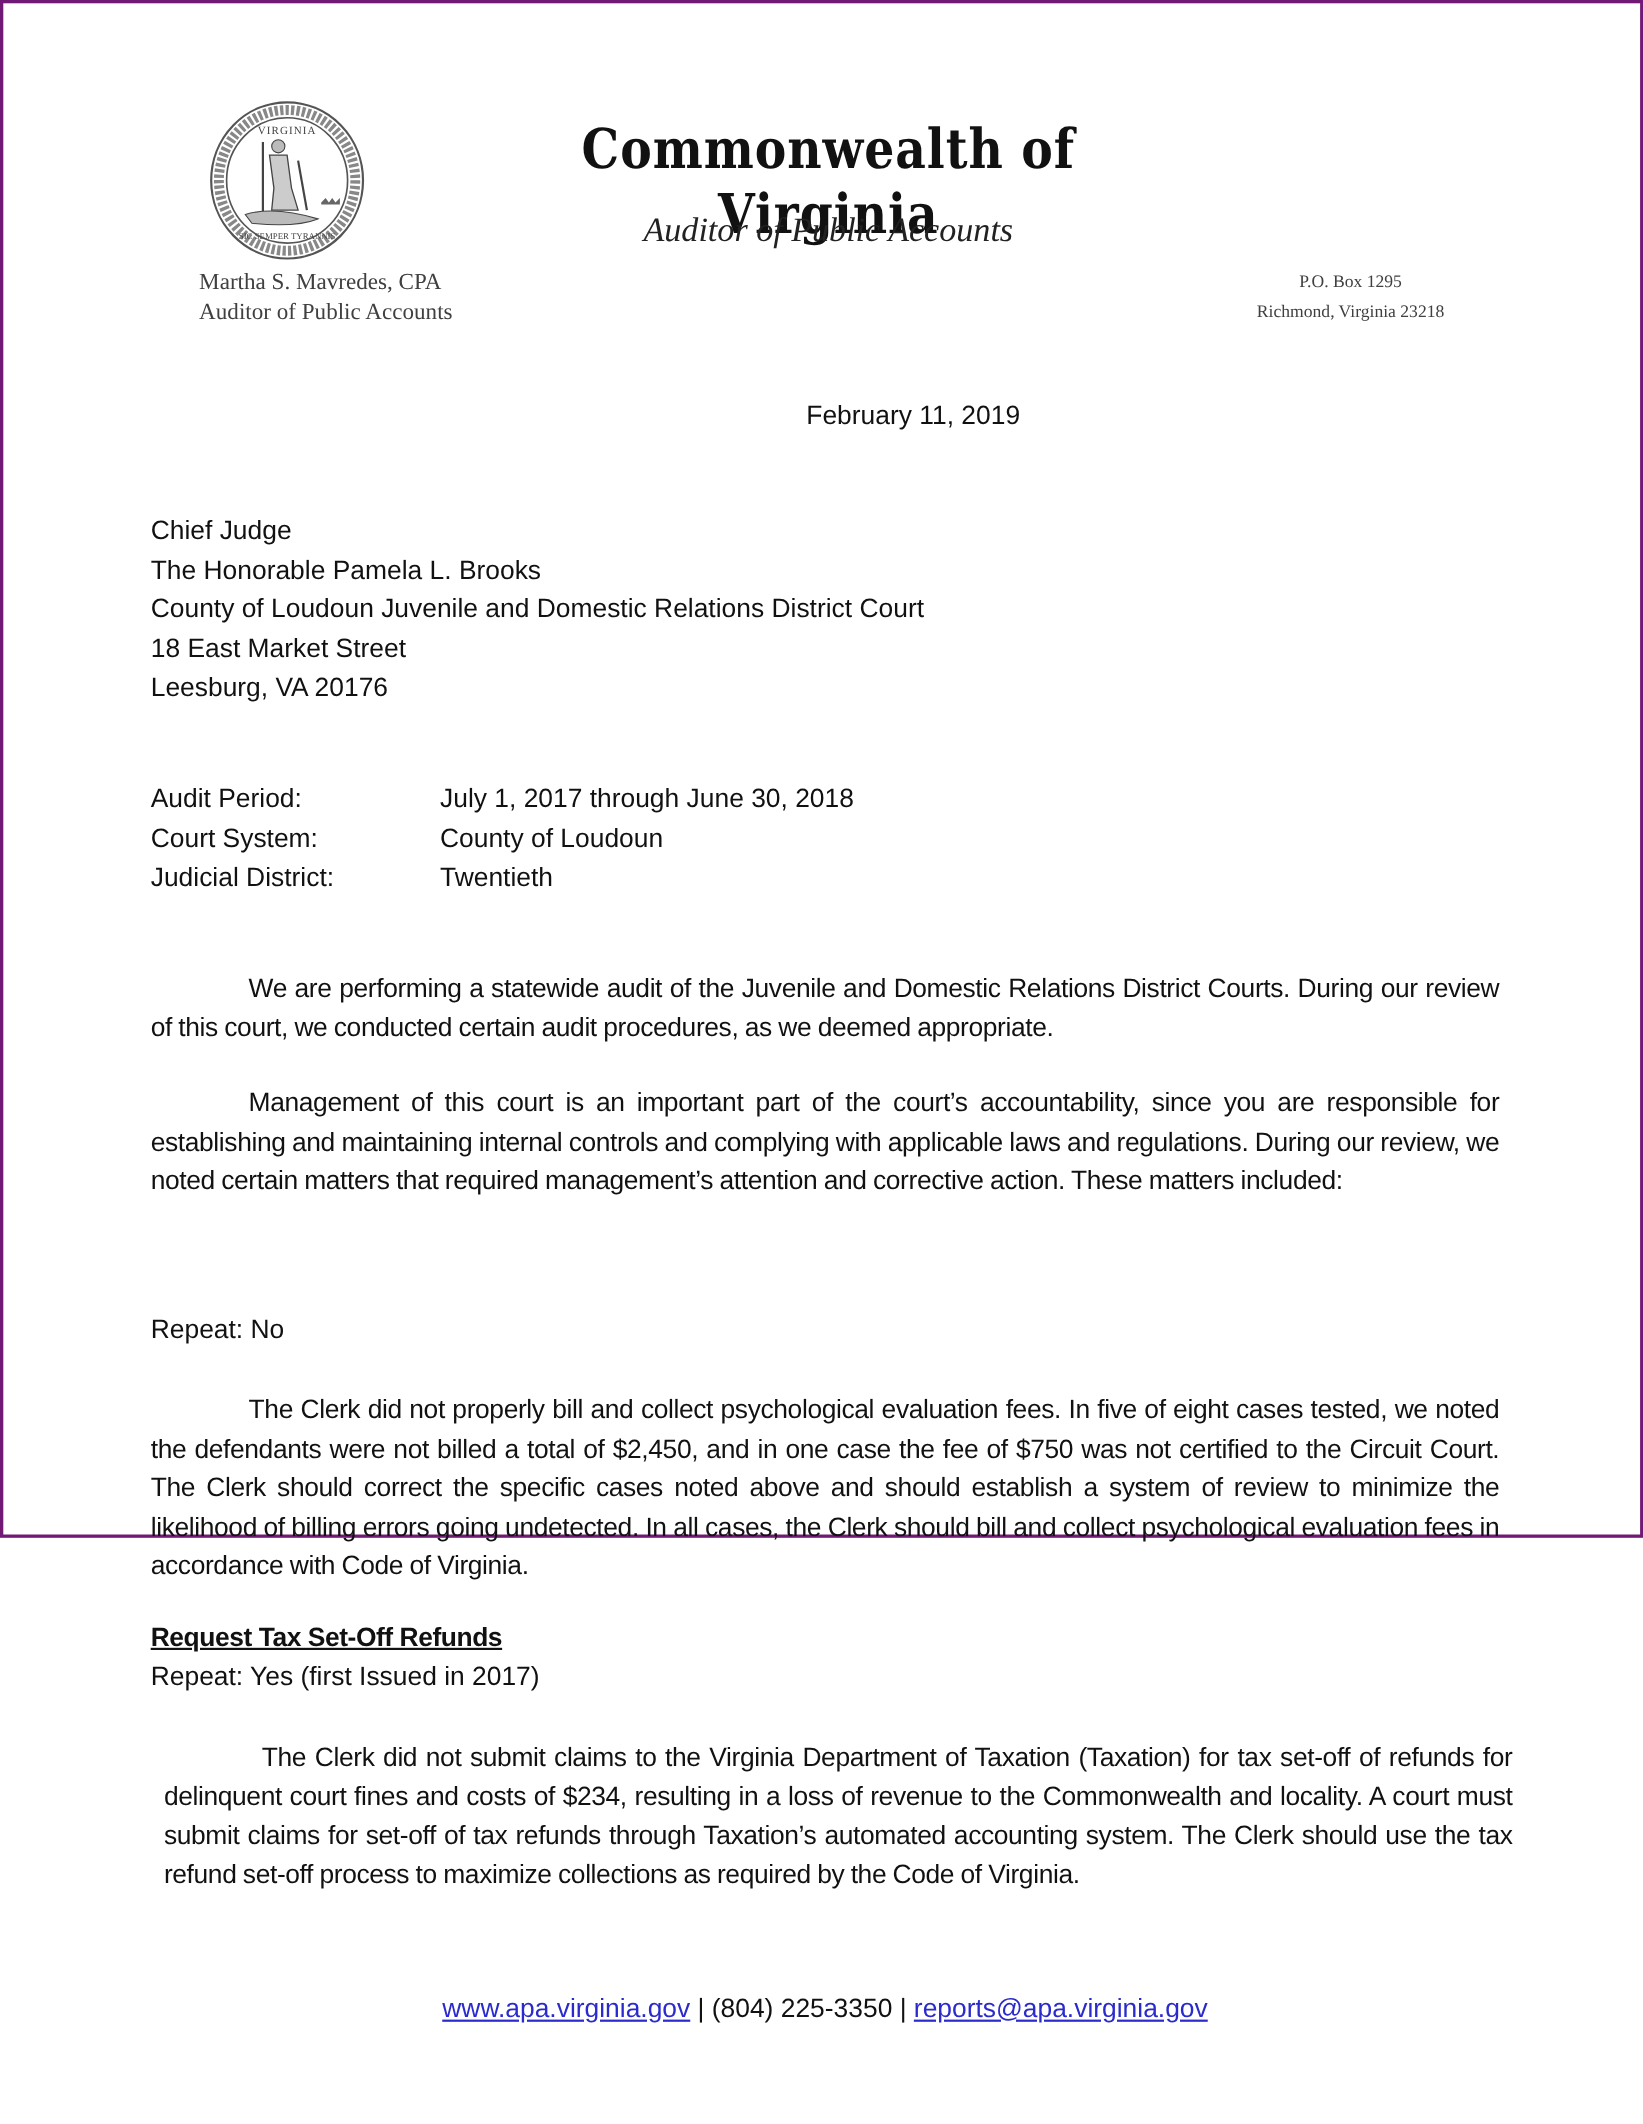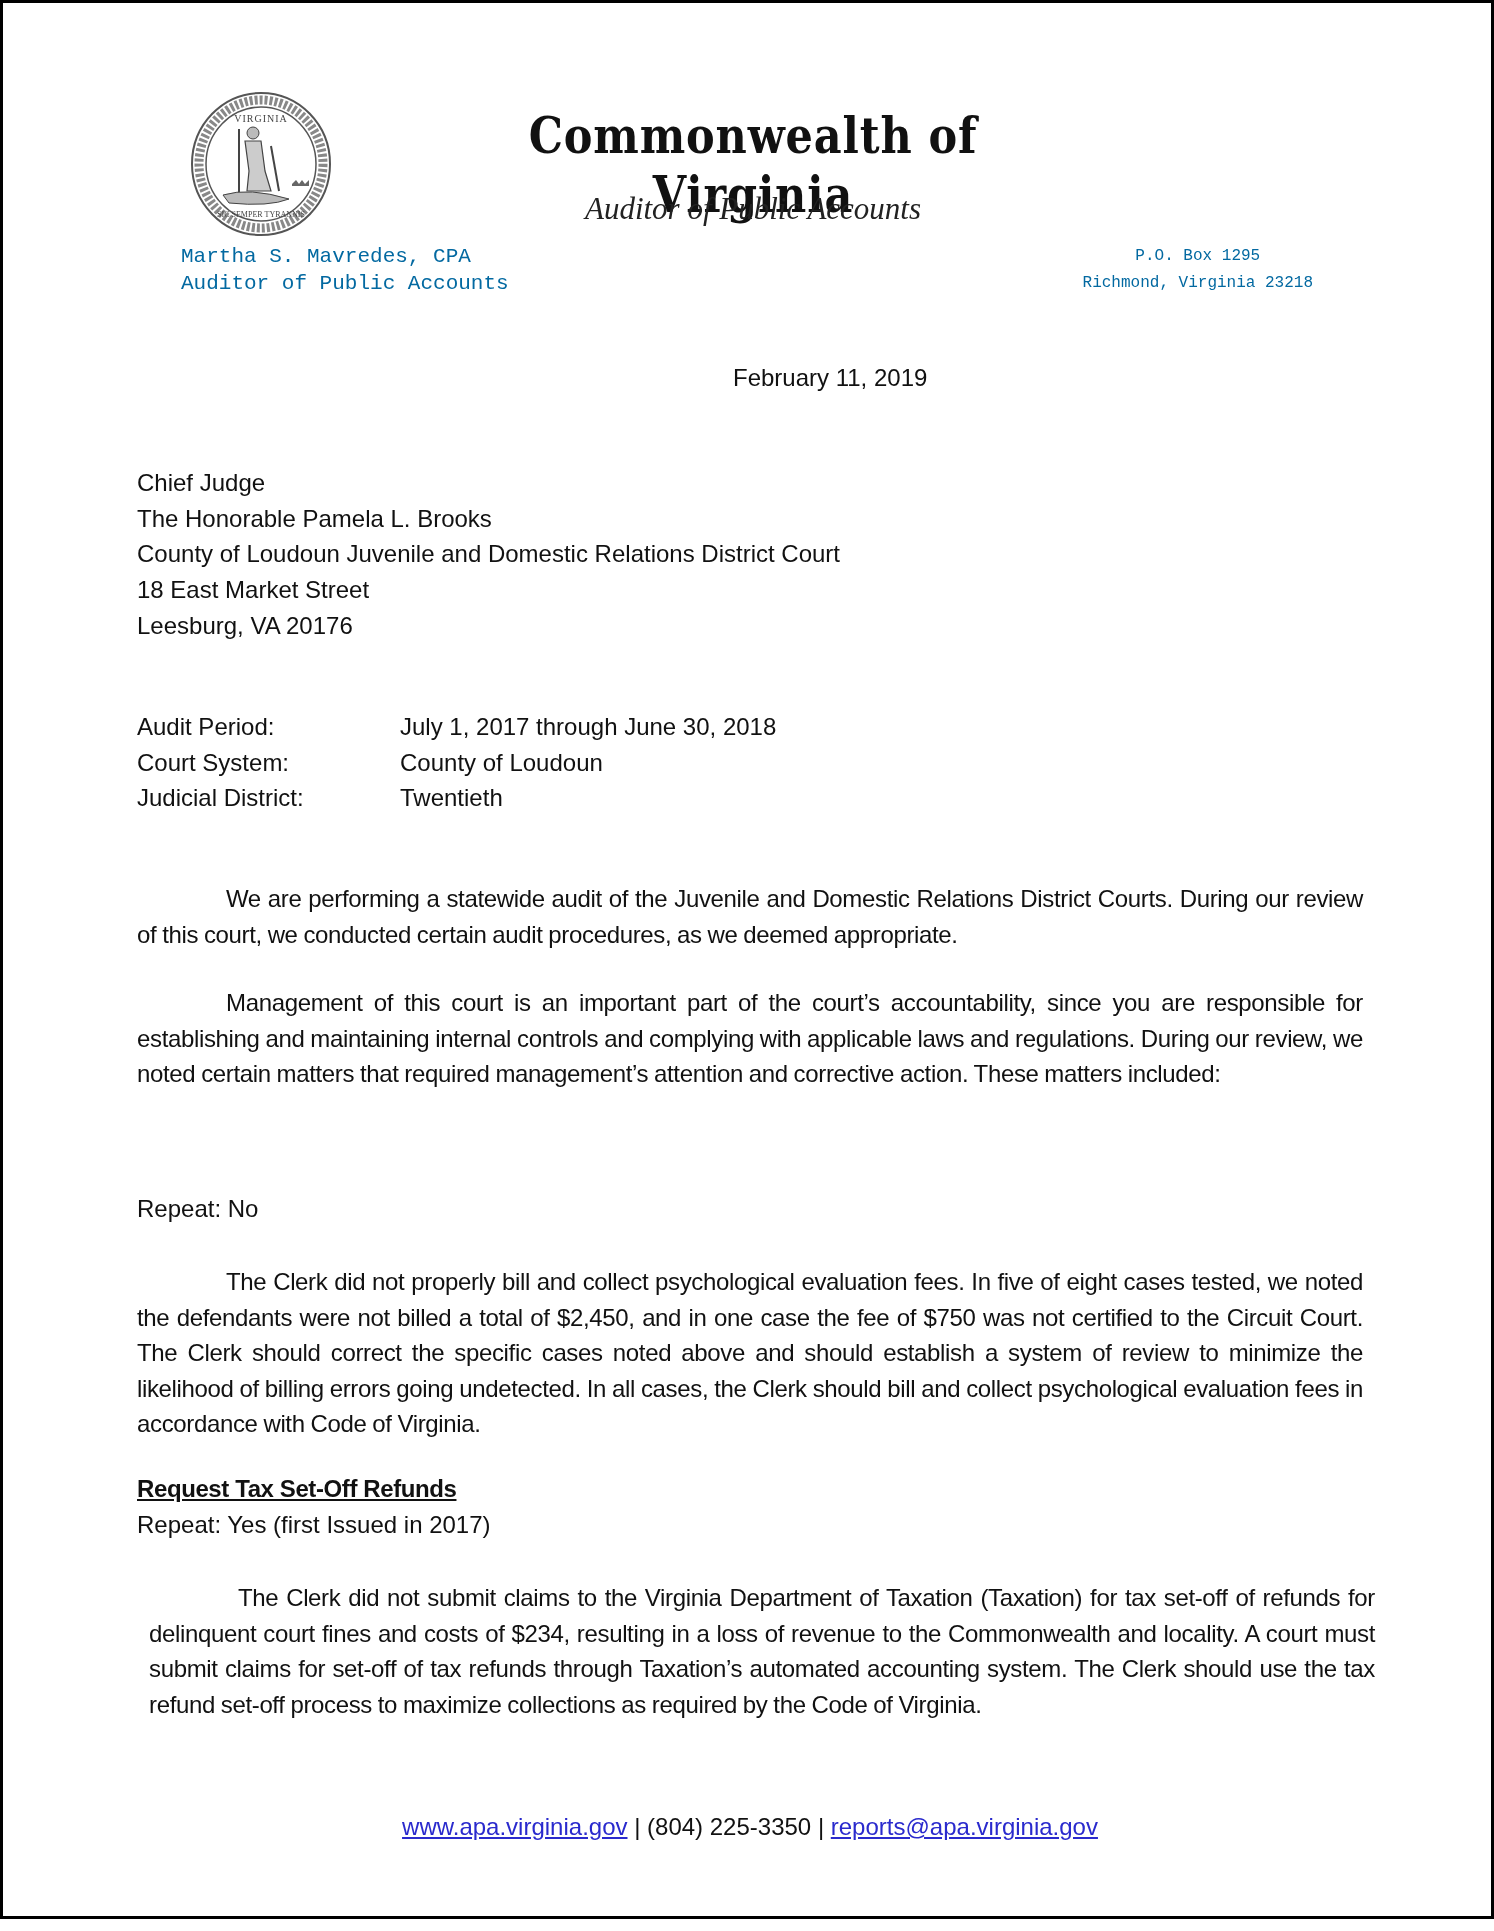--- a/index.html
+++ b/index.html
@@ -1,21 +1,21 @@
 <!DOCTYPE html>
 <html><head>
 <meta charset="utf-8">
 <style>
   html, body { margin: 0; padding: 0; background: #ffffff; }
   body { width: 1494px; height: 1931px; position: relative; overflow: hidden; }
   .page {
-    position: absolute; left: 0; top: 0; width: 1494px; height: 1919px;
-    box-sizing: border-box; border: 3px solid #000000; background: #fff;
+    position: absolute; left: 0; top: 0; width: 1494px; height: 1398px;
+    box-sizing: border-box; border: 3px solid #701a75; background: #fff;
   }
-  .serif { font-family: Liberation Mono, monospace; color: #0369a1; }
+  .serif { font-family: Liberation Serif, serif; color: #404040; }
 
   .seal { position: absolute; left: 186px; top: 88px; width: 144px; height: 146px; }
 
   .title {
     position: absolute; left: 440px; top: 103px; width: 620px; text-align: center;
     font-family: "DejaVu Serif", "Liberation Serif", serif; font-weight: bold;
     font-size: 50px; letter-spacing: 1px; color: #111; transform: scaleX(0.86); transform-origin: center;
   }
   .subtitle {
     position: absolute; left: 440px; top: 188px; width: 620px; text-align: center;

